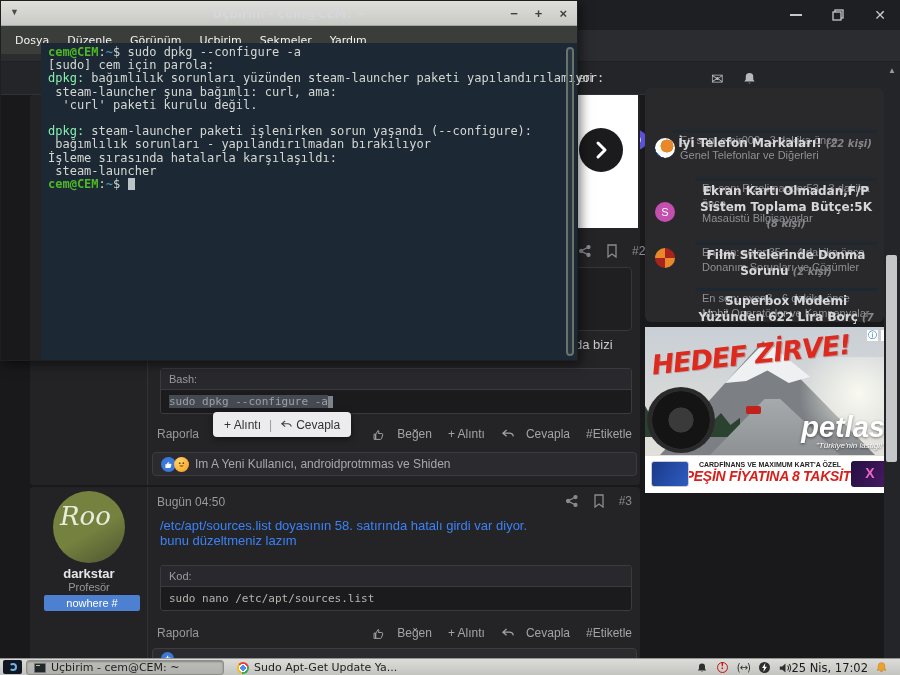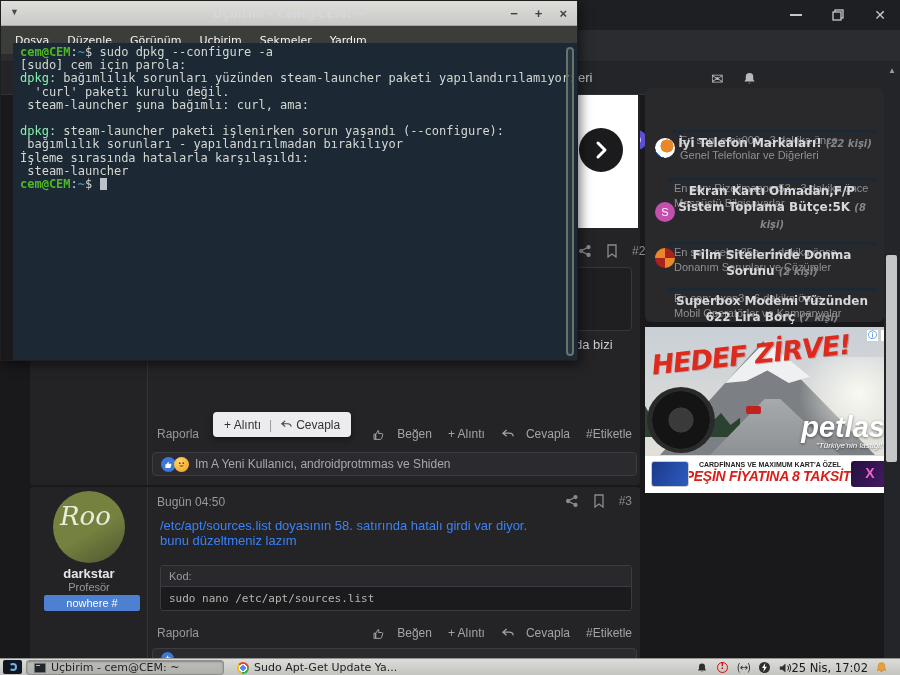--- a/index.html
+++ b/index.html
@@ -46,21 +46,21 @@
   .quotebox{position:absolute;left:130px;top:172px;width:472px;height:64px;background:#1f1f22;border:1px solid #37373b;border-radius:4px}
   .tooltip{position:absolute;left:183px;top:317px;height:25px;background:#ececee;border-radius:4px;box-shadow:0 2px 6px rgba(0,0,0,.5);display:flex;align-items:center;gap:8px;padding:0 11px;color:#333;font-size:12px;white-space:nowrap}
 
   
   .sidebar{position:absolute;left:645px;top:88px;width:239px;height:234px;background:#29292c;border-radius:6px;overflow:hidden;padding:2px 10px}
   .topic{position:absolute;left:655px;width:222px}
   .t-ava{position:absolute;width:20px;height:20px;border-radius:50%;left:0;top:2px;color:#fff;font-size:11px;display:flex;align-items:center;justify-content:center}
   .t-title{font-size:13px;color:#d6d7da;line-height:16px}
   .t-count{font-size:10px;color:#85868b;font-style:italic}
   .t-meta,.t-cat{font-size:11px;color:#8f9094;line-height:15px}
-  .t-body{margin-left:12px}
+  .t-body{margin-left:40px}
 
   
   .ad{position:absolute;left:645px;top:327px;width:250px;height:166px;background:linear-gradient(#c9cfd6,#e9e5da);overflow:hidden}
   .ad-mnt{position:absolute;left:15px;top:14px;width:215px;height:114px;background:#7c8084;clip-path:polygon(0 100%,48% 0,100% 100%)}
   .ad-snow{position:absolute;left:80px;top:14px;width:85px;height:42px;background:#eef0f2;clip-path:polygon(0 100%,48% 0,100% 85%,75% 100%,50% 70%,25% 95%)}
   .ad-trees{position:absolute;left:0;top:62px;width:95px;height:48px;background:#2c4230;clip-path:polygon(0 100%,0 35%,7% 60%,13% 15%,21% 55%,29% 25%,37% 60%,45% 30%,53% 65%,61% 40%,70% 70%,80% 50%,90% 75%,100% 60%,100% 100%)}
   .ad-road{position:absolute;left:65px;top:72px;width:130px;height:56px;background:linear-gradient(#a7aaac,#8e9193);clip-path:polygon(42% 0,54% 0,100% 100%,0 100%)}
   .ad-glare{position:absolute;right:0;top:30px;width:120px;height:90px;background:radial-gradient(circle at 70% 40%,rgba(255,255,245,.85),rgba(255,255,245,0) 60%)}
   .ad-head{position:absolute;left:6px;top:10px;width:238px;font-size:27px;font-weight:bold;font-style:italic;color:#dc2a1e;transform:rotate(-6deg);letter-spacing:-1px;text-shadow:1px 1px 0 rgba(120,0,0,.25);font-family:"DejaVu Sans",sans-serif}
   .ad-tire{position:absolute;left:2px;top:60px;width:68px;height:66px;border-radius:50%;background:radial-gradient(circle,#3a3a3a 0 26%,#141414 27% 60%,#2a2a2a 61% 78%,#0c0c0c 79%)}
@@ -203,20 +203,24 @@
           </svg>
         <svg width="12" height="14" viewBox="0 0 12 14">
             <path d="M2 1h8v12l-4-3-4 3z" fill="none" stroke="#8a8b90" stroke-width="1.3"></path>
           </svg>
         <span>#2</span>
       </div>
 
       <div class="quotebox"></div>
       <span class="abs" style="left:545px;top:242px;font-size:13px;color:#c9cace">da bizi</span>
 
+      <div class="codeblk" style="top:273px">
+        <div class="codehead">Bash:</div>
+        <div class="codeline"><span class="sel">sudo dpkg --configure -a</span><span class="selhandle"></span></div>
+      </div>
 
       <div class="tooltip">
         <span>+ Alıntı</span>
         <span style="color:#9a9a9a">|</span>
         <span style="display:flex;align-items:center;gap:4px">
             <svg width="12" height="10" viewBox="0 0 14 12">
               <path d="M6 1 2 4.5 6 8M2 4.5h7a4 3 0 0 1 4 3.5" fill="none" stroke="#444" stroke-width="1.4"></path>
             </svg>
             <span>Cevapla</span>
           </span>
@@ -405,22 +409,22 @@
       <span>Düzenle</span>
       <span>Görünüm</span>
       <span>Uçbirim</span>
       <span>Sekmeler</span>
       <span>Yardım</span>
     </div>
     <div class="t-body">
       <div class="tl"><span class="tg">cem@CEM</span><span>:</span><span class="tb">~</span><span>$</span><span> sudo dpkg --configure -a</span></div>
       <div class="tl">[sudo] cem için parola:</div>
       <div class="tl"><span class="tw">dpkg:</span><span> bağımlılık sorunları yüzünden steam-launcher paketi yapılandırılamıyor:</span></div>
+      <div class="tl"> steam-launcher şuna bağımlı: curl, ama:</div>
       <div class="tl">  'curl' paketi kurulu değil.</div>
-      <div class="tl"> steam-launcher şuna bağımlı: curl, ama:</div>
       <div class="tl">&nbsp;</div>
       <div class="tl"><span class="tw">dpkg:</span><span> steam-launcher paketi işlenirken sorun yaşandı (--configure):</span></div>
       <div class="tl"> bağımlılık sorunları - yapılandırılmadan bırakılıyor</div>
       <div class="tl">İşleme sırasında hatalarla karşılaşıldı:</div>
       <div class="tl"> steam-launcher</div>
       <div class="tl"><span class="tg">cem@CEM</span><span>:</span><span class="tb">~</span><span>$</span><span> </span><span class="cursor"></span></div>
       <div class="t-scroll"></div>
     </div>
   </div>
 

